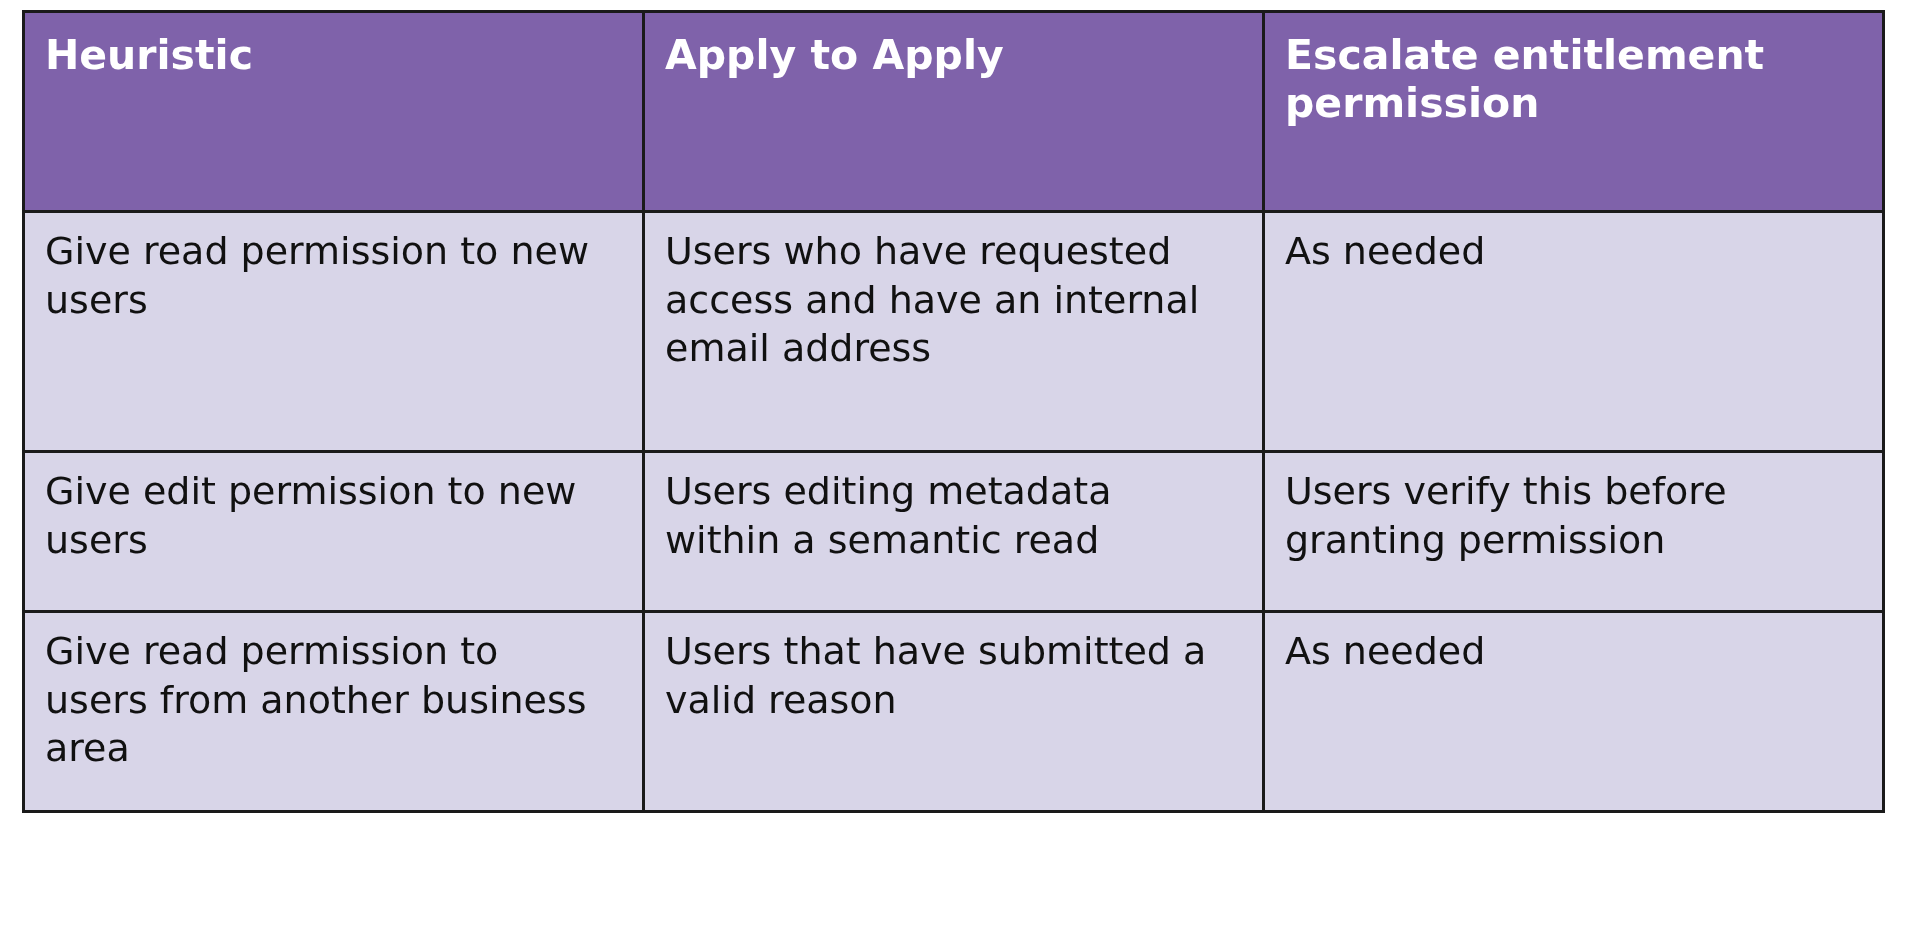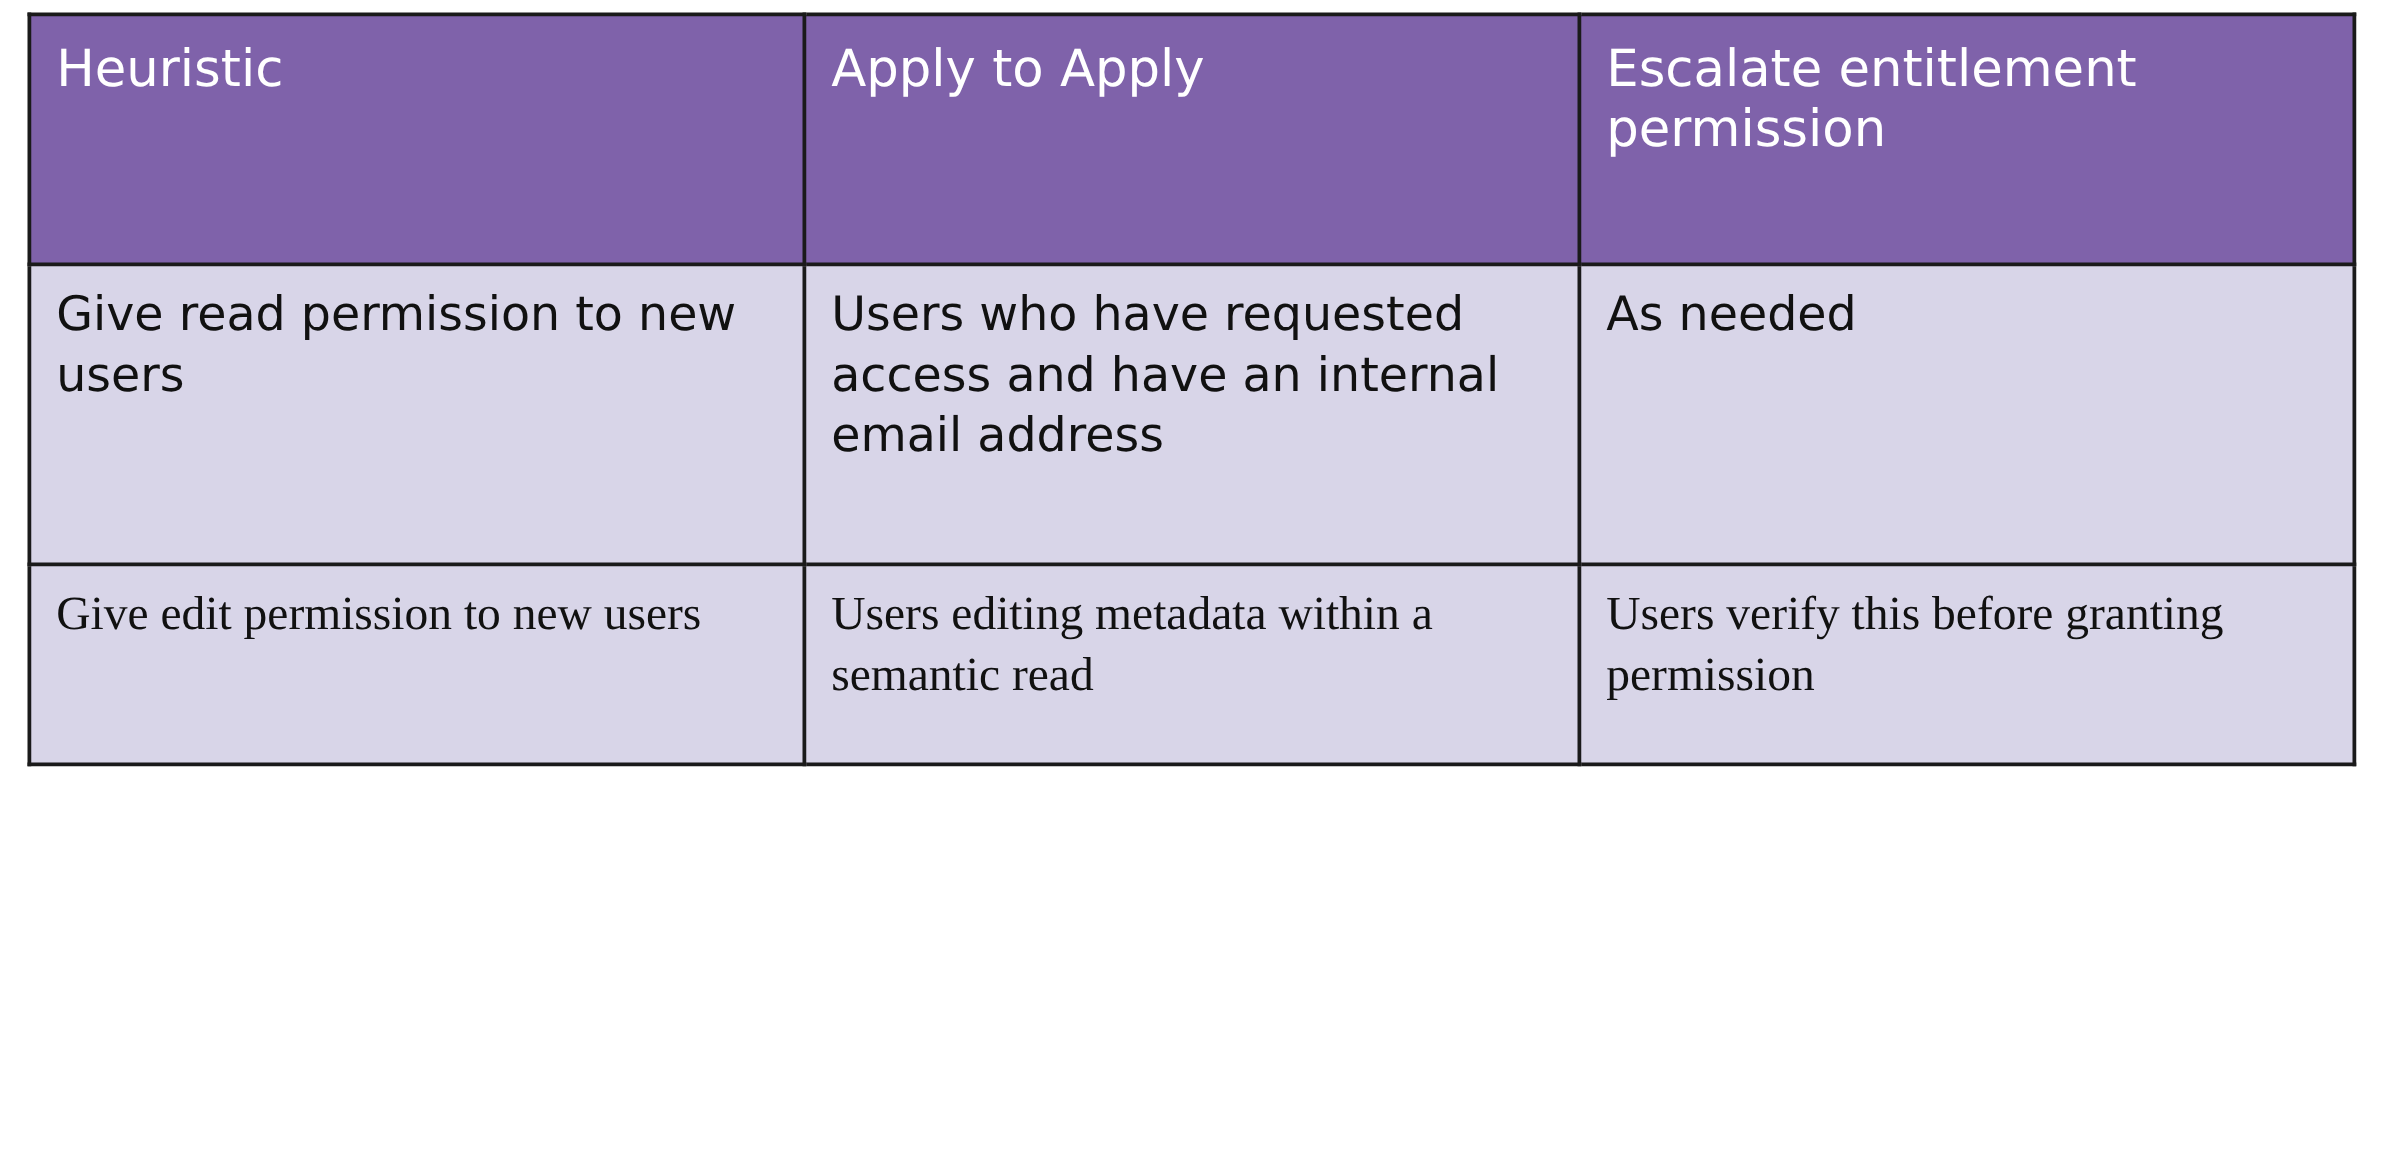--- a/index.html
+++ b/index.html
@@ -26,21 +26,21 @@
     border: 3px solid #1a1a1a;
   }
   table.heuristic-table col.c1 { width: 620px; }
   table.heuristic-table col.c2 { width: 620px; }
   table.heuristic-table col.c3 { width: 620px; }
 
   thead th {
     background: #7f62aa;
     color: #ffffff;
     font-size: 41px;
-    font-weight: normal;
+    font-weight: bold;
     line-height: 1.18;
     text-align: left;
     vertical-align: top;
     padding: 18px 20px 30px 20px;
     border: 3px solid #1a1a1a;
     height: 200px;
     box-sizing: border-box;
   }
   tbody td {
     background: #d8d5e8;
@@ -48,21 +48,21 @@
     font-size: 38px;
     font-weight: normal;
     line-height: 1.28;
     text-align: left;
     vertical-align: top;
     padding: 14px 33px 18px 20px;
     border: 3px solid #1a1a1a;
     box-sizing: border-box;
   }
   tbody tr.r1 td { height: 240px; }
-  tbody tr.r2 td { height: 160px; font-family: Liberation Serif, serif; }
+  tbody tr.r2 td { height: 160px; }
   tbody tr.r3 td { height: 200px; }
 </style>
 </head>
 <body>
 
 <div class="table-wrap">
   <table class="heuristic-table">
     <colgroup>
       <col class="c1">
       <col class="c2">
@@ -79,15 +79,20 @@
       <tr class="r1">
         <td>Give read permission to new users</td>
         <td>Users who have requested access and have an internal email address</td>
         <td>As needed</td>
       </tr>
       <tr class="r2">
         <td>Give edit permission to new users</td>
         <td>Users editing metadata within a semantic read</td>
         <td>Users verify this before granting permission</td>
       </tr>
+      <tr class="r3">
+        <td>Give read permission to users from another business area</td>
+        <td>Users that have submitted a valid reason</td>
+        <td>As needed</td>
+      </tr>
     </tbody>
   </table>
 </div>
 
 </body></html>

